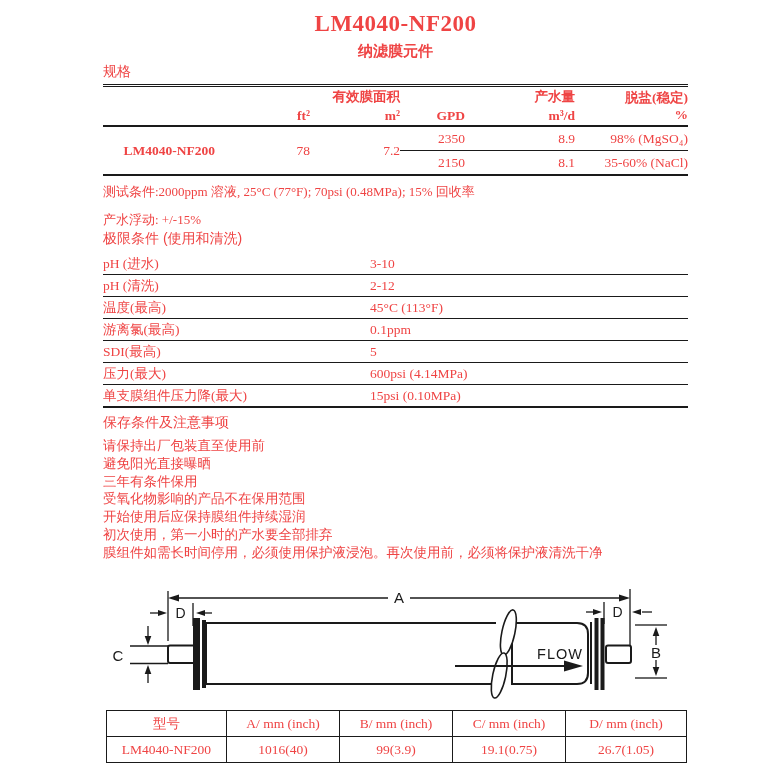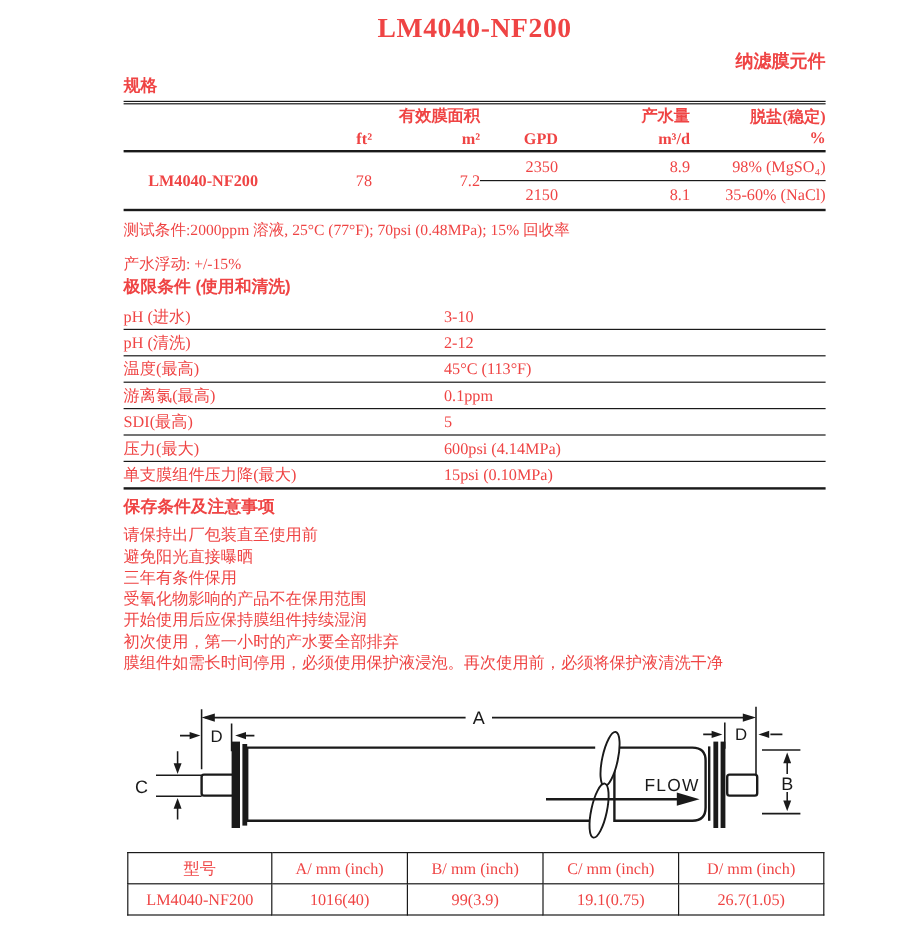--- a/index.html
+++ b/index.html
@@ -5,25 +5,25 @@
   html,body { margin:0; padding:0; background:#ffffff; }
   .page {
     position:relative; width:763px; height:783px; background:#fff;
     color:#ef4444; font-family:"Liberation Serif", serif; overflow:hidden;
   }
   .doc-title {
     position:absolute; top:11px; left:103px; width:585px; text-align:center;
     font-size:23px; font-weight:bold; letter-spacing:0.5px;
   }
   .doc-subtitle {
-    position:absolute; top:42px; left:103px; width:585px; text-align:right;
+    position:absolute; top:42px; left:103px; width:585px; text-align:center;
     font-size:15px; font-weight:bold; font-family:"Liberation Sans", sans-serif;
   }
   .sec-heading {
-    font-family:"Liberation Sans", sans-serif; font-weight:bold; font-size:14px;
+    font-family:"Liberation Sans", sans-serif; font-weight:normal; font-size:14px;
     margin:0; padding:0;
   }
   
   #sec-spec { position:absolute; left:103px; top:63px; width:585px; }
   .spec-table {
     width:585px; border-collapse:collapse; table-layout:fixed; margin-top:3px;
     border-top:3px double #1a1a1a; border-bottom:2.5px solid #1a1a1a;
     font-size:13.5px;
   }
   .spec-table th, .spec-table td { text-align:right; padding:1px 0; line-height:17px; }

